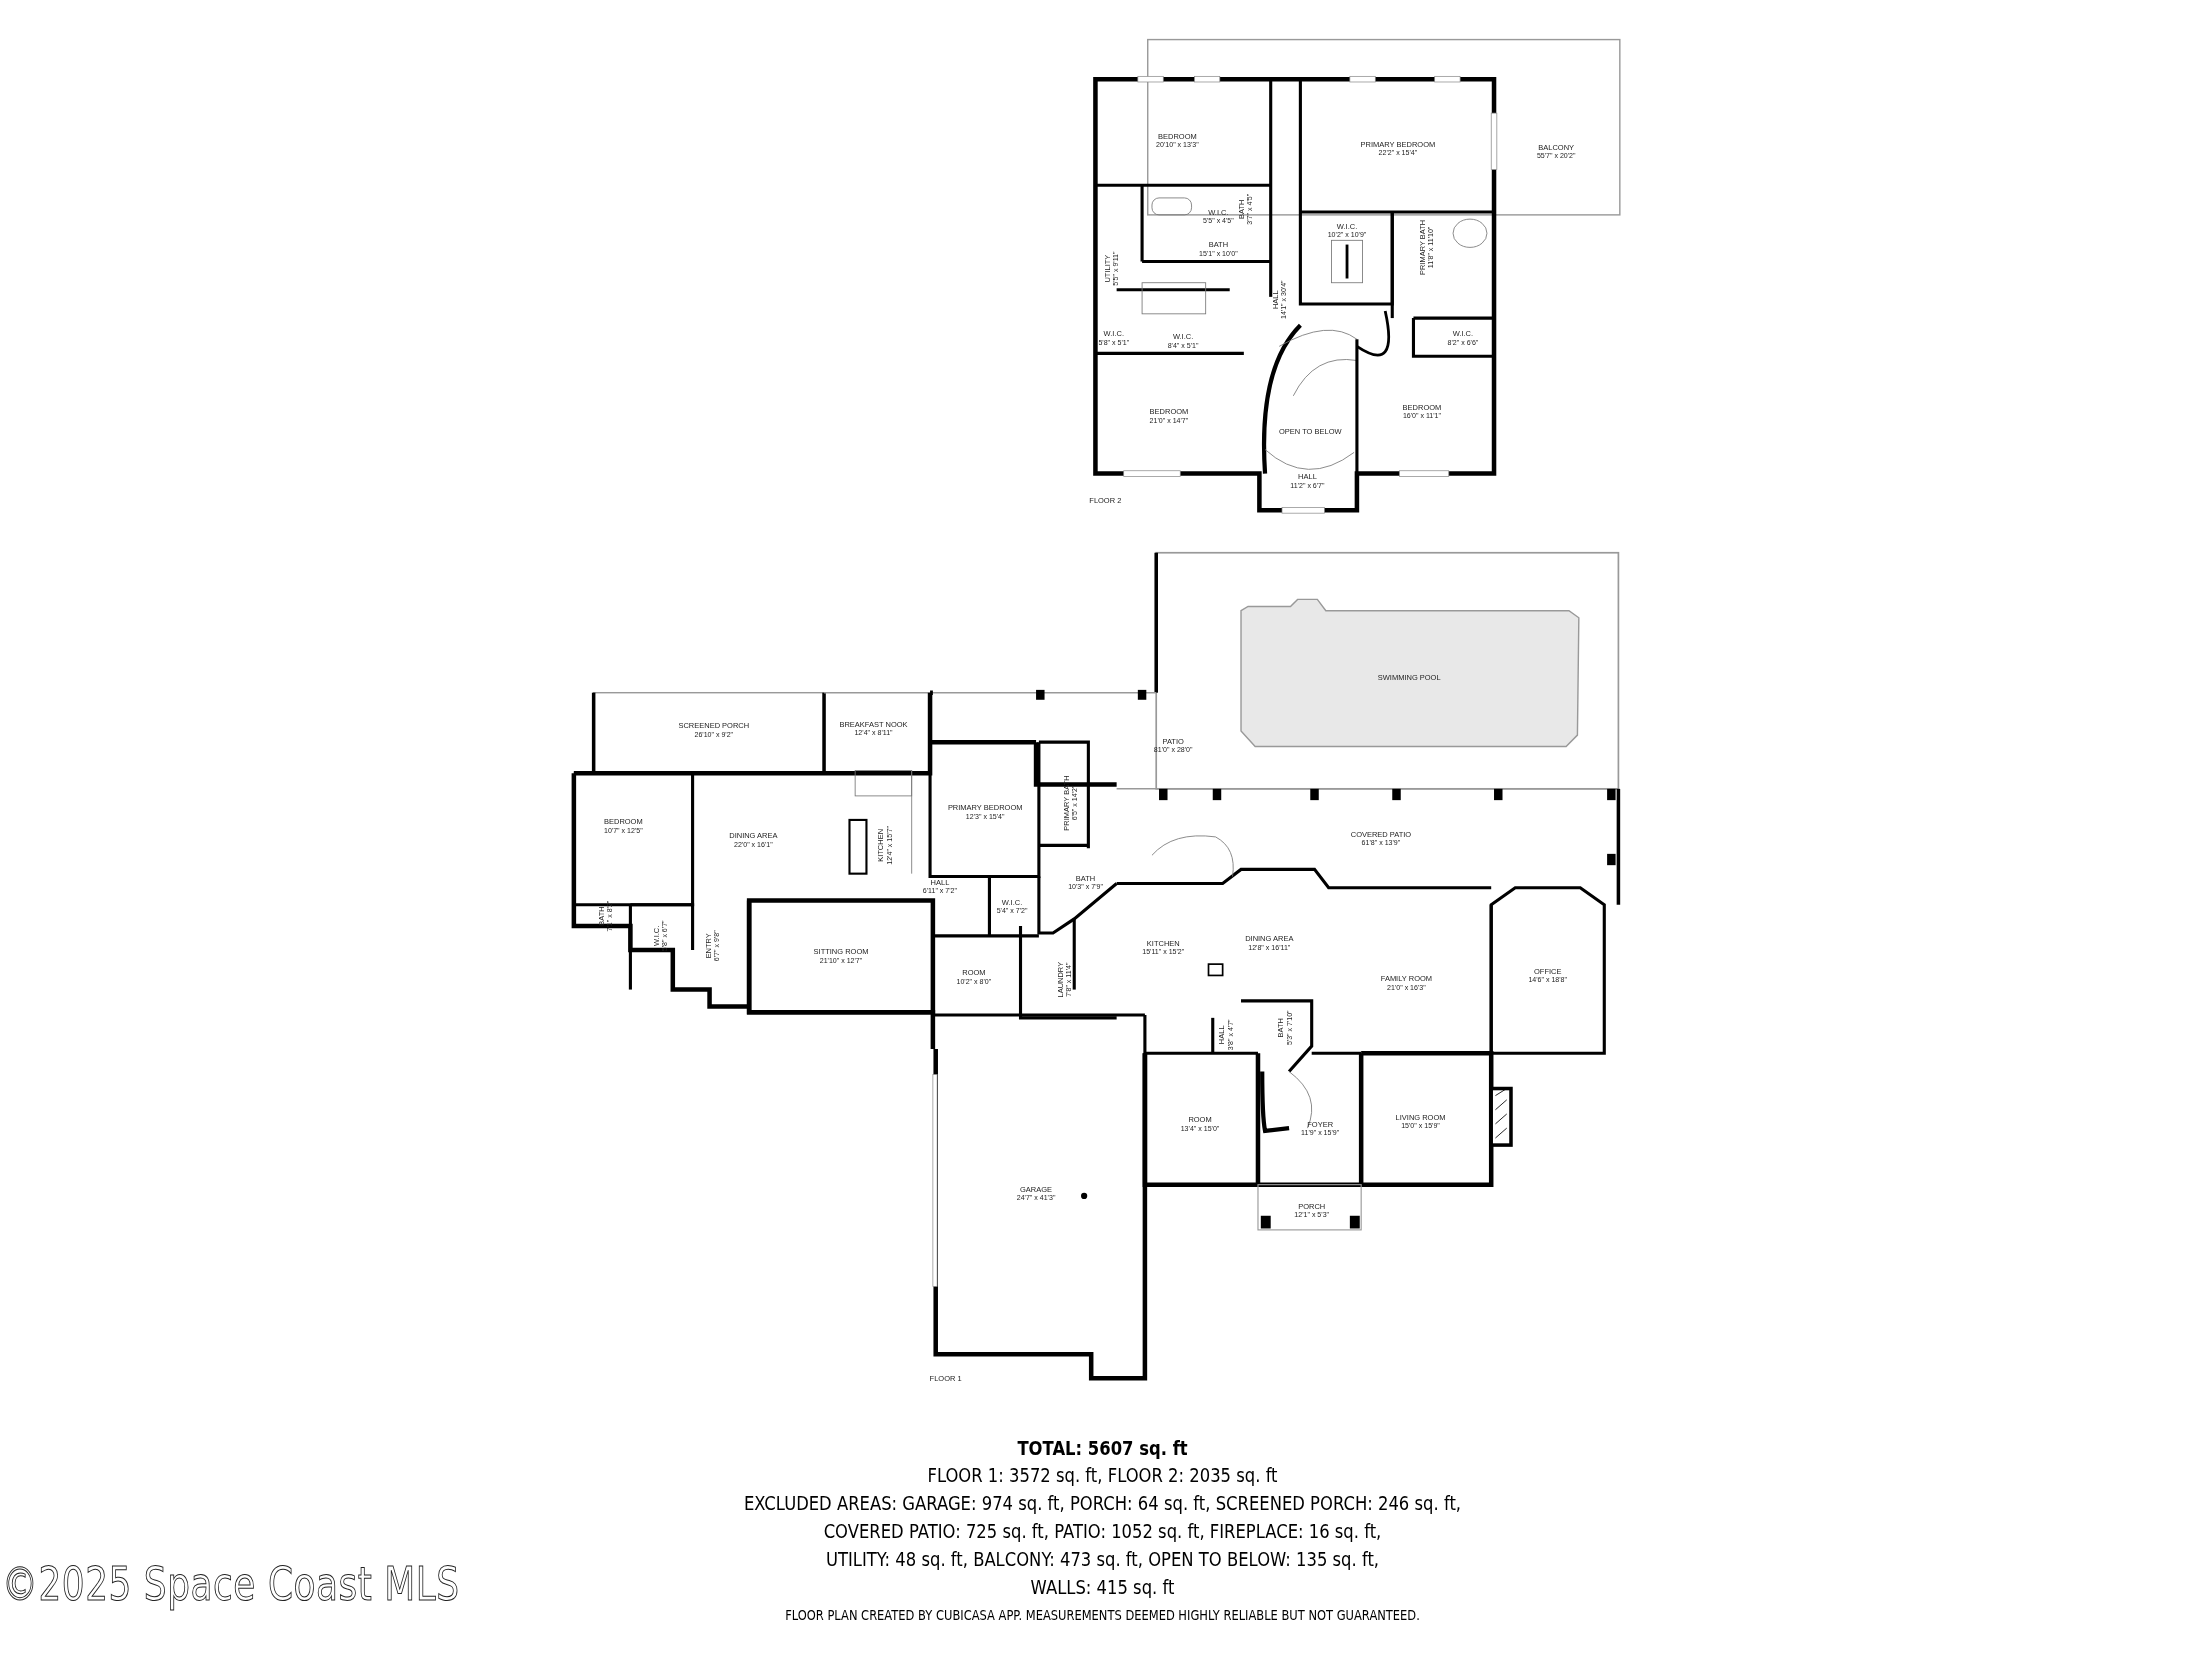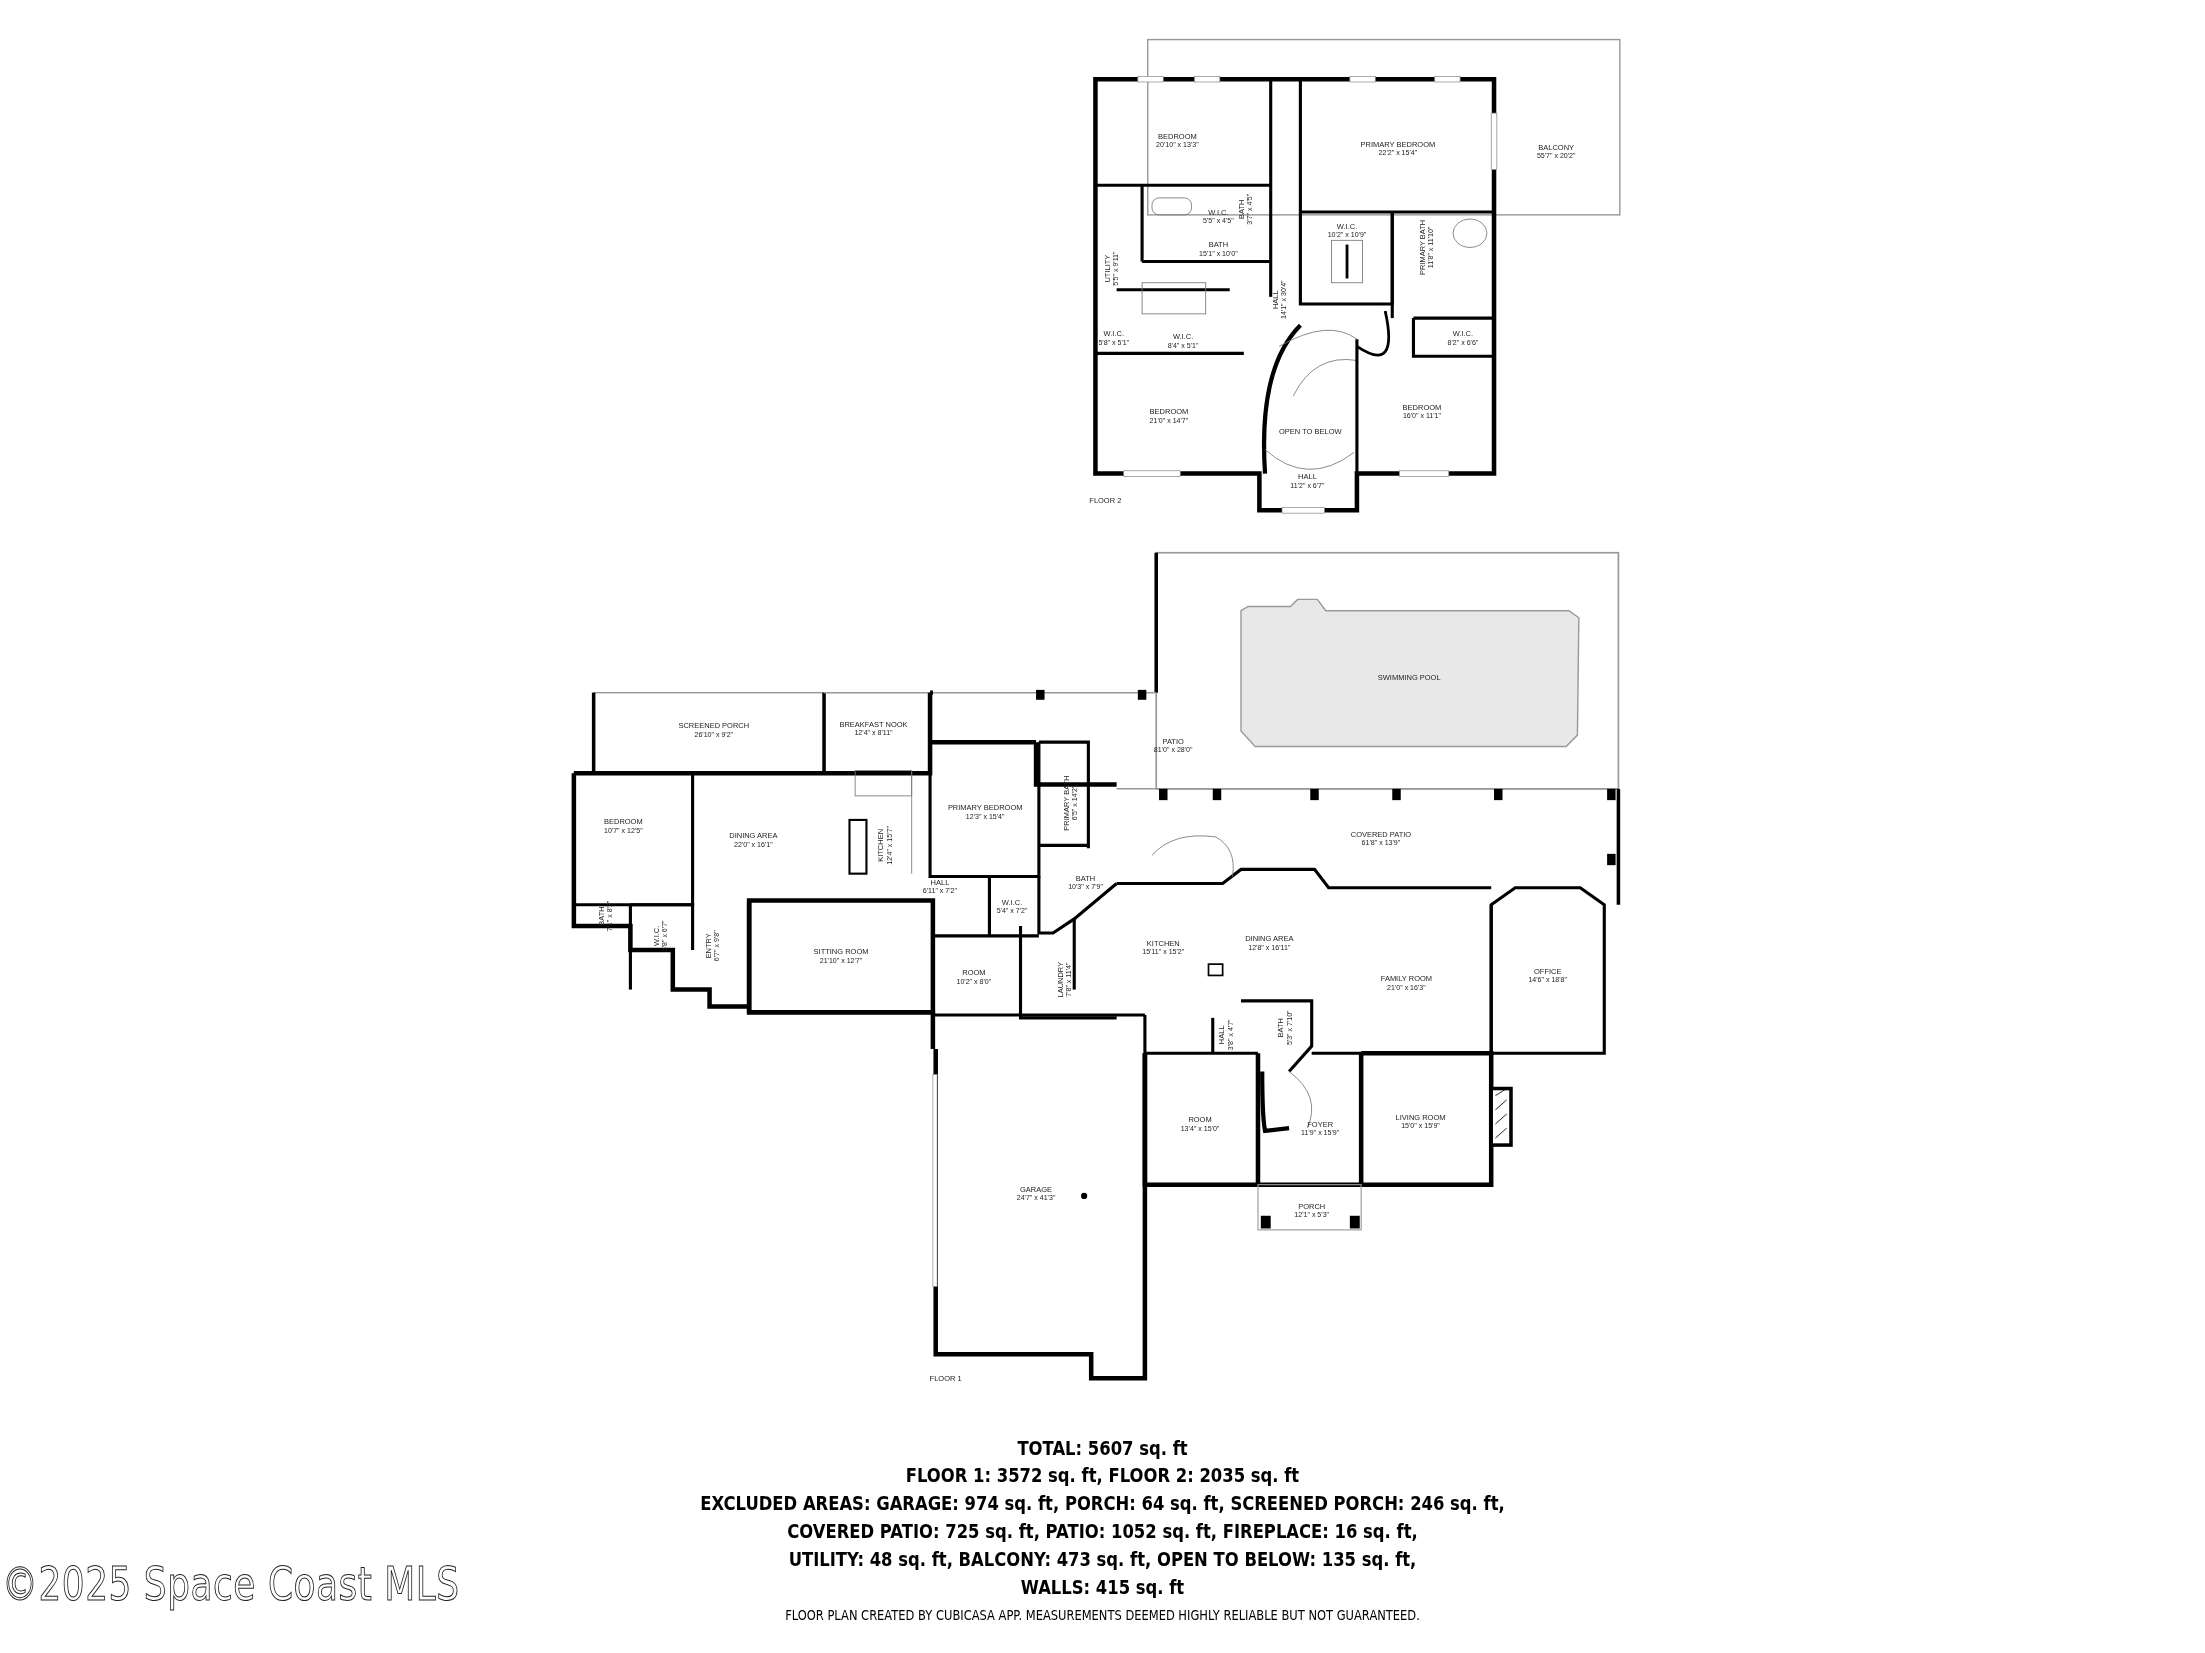--- a/index.html
+++ b/index.html
@@ -9,21 +9,21 @@
   .rn{font-size:5.3px;}
   .rd{font-size:5px;}
   .wall{fill:none;stroke:#000;stroke-width:3.2;stroke-linejoin:miter;}
   .iwall{fill:none;stroke:#000;stroke-width:2.2;}
   .thin{fill:none;stroke:#777;stroke-width:0.6;}
   .win{fill:#fff;stroke:#888;stroke-width:0.5;}
   .pillar{fill:#000;}
   .summary{position:absolute;left:0;width:2205px;text-align:center;font-family:"DejaVu Sans",sans-serif;color:#000;}
   #total{top:1436px;font-size:20px;font-weight:bold;transform:scaleX(0.82);}
   .sline{font-size:20px;transform:scaleX(0.82);line-height:28px;}
-  #lines{top:1461px;font-weight:bold;}
+  #lines{top:1461px;}
   #disclaimer{top:1607px;font-size:14px;transform:scaleX(0.82);}
   #watermark{position:absolute;left:1.5px;top:1557px;font-family:"DejaVu Sans",sans-serif;font-size:46px;color:#fff;-webkit-text-stroke:1px #222;letter-spacing:0.7px;transform:scaleX(0.78);transform-origin:left top;}
 </style>
 </head>
 <body>
 
 <svg id="plan" viewBox="0 0 1560 1170" preserveAspectRatio="none" xmlns="http://www.w3.org/2000/svg">
 
   <g>
 

